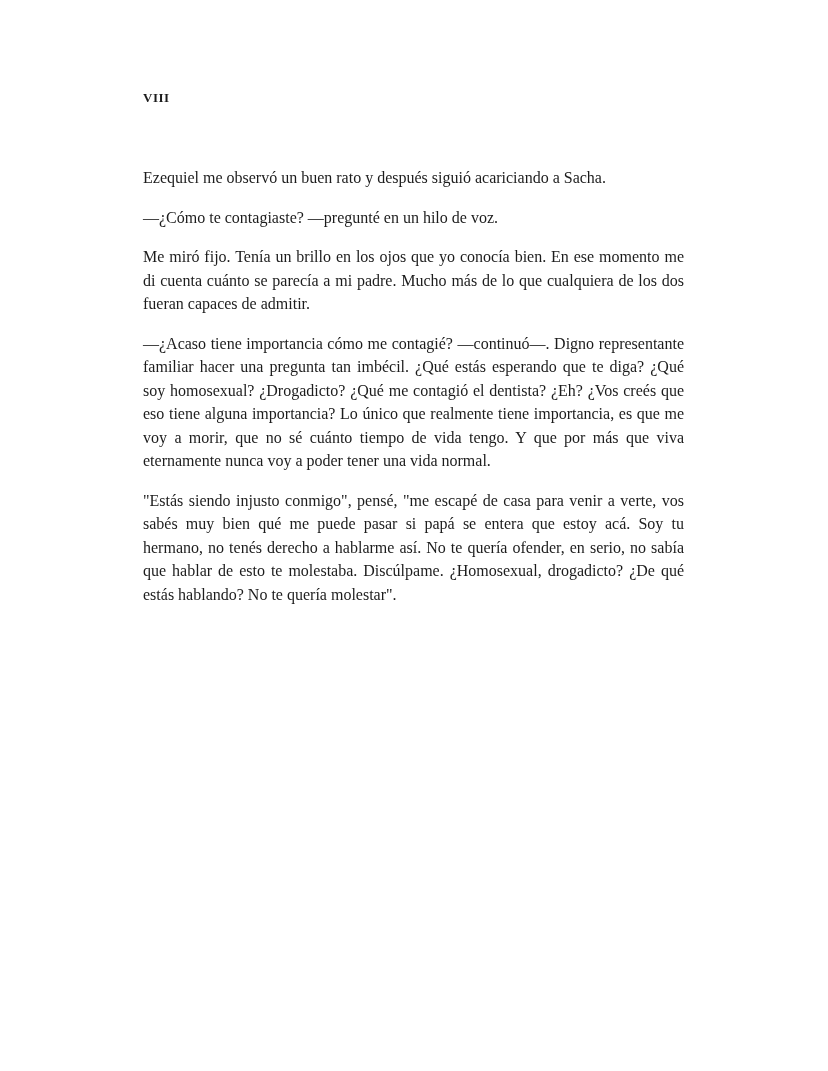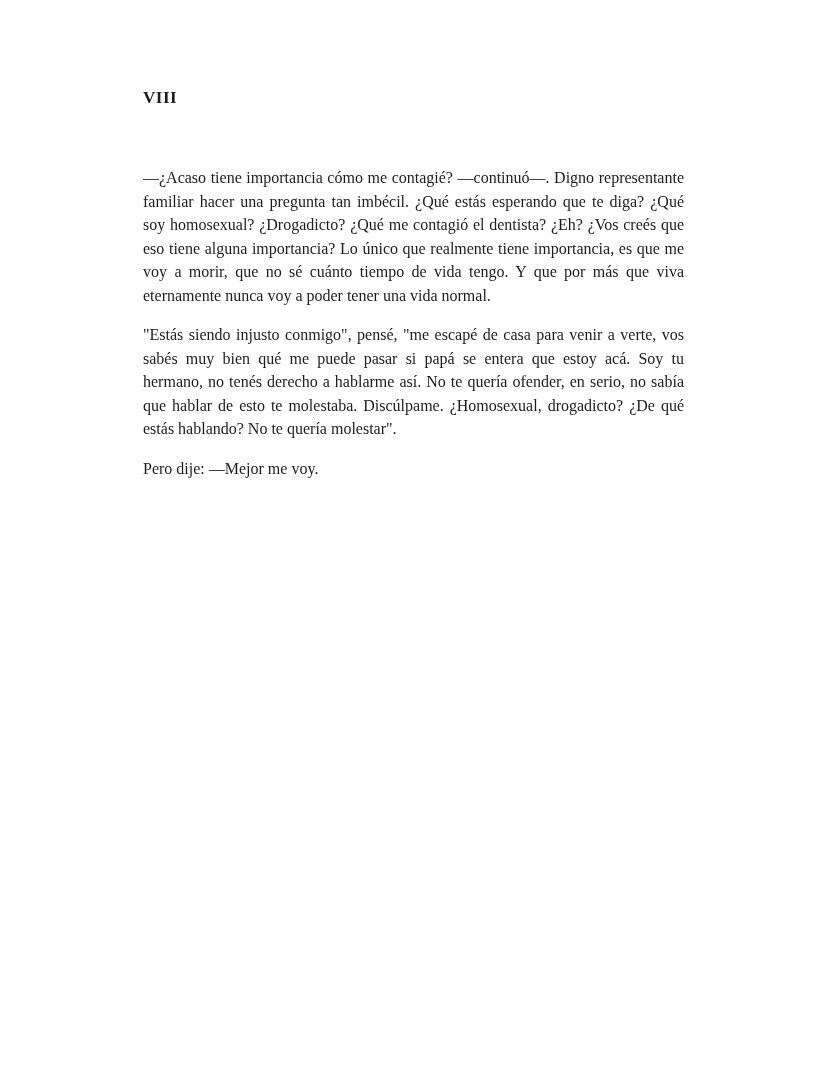--- a/index.html
+++ b/index.html
@@ -14,38 +14,40 @@
     background: #ffffff;
     overflow: hidden;
     font-family: "Liberation Serif", serif;
     color: #1c1c1c;
   }
   .content {
     padding: 86px 144px 0 143px;
     box-sizing: border-box;
   }
   .chapter-heading {
-    font-size: 17px;
+    font-size: 13px;
     font-weight: bold;
     letter-spacing: 0.5px;
     margin: 0 0 56px 0;
     line-height: 24px;
   }
   .body-text p {
     font-size: 16px;
     line-height: 23.5px;
     text-align: justify;
     margin: 0 0 16px 0;
   }
 </style>
 </head>
 <body>
 
 <div class="page">
   <div class="content">
     <h1 class="chapter-heading">VIII</h1>
     <div class="body-text">
+      <p>Ezequiel me observó un buen rato y después siguió acariciando a Sacha.</p>
+      <p>—¿Cómo te contagiaste? —pregunté en un hilo de voz.</p>
+      <p>Me miró fijo. Tenía un brillo en los ojos que yo conocía bien. En ese momento me di cuenta cuánto se parecía a mi padre. Mucho más de lo que cualquiera de los dos fueran capaces de admitir.</p>
       <p>—¿Acaso tiene importancia cómo me contagié? —continuó—. Digno representante familiar hacer una pregunta tan imbécil. ¿Qué estás esperando que te diga? ¿Qué soy homosexual? ¿Drogadicto? ¿Qué me contagió el dentista? ¿Eh? ¿Vos creés que eso tiene alguna importancia? Lo único que realmente tiene importancia, es que me voy a morir, que no sé cuánto tiempo de vida tengo. Y que por más que viva eternamente nunca voy a poder tener una vida normal.</p>
       <p>"Estás siendo injusto conmigo", pensé, "me escapé de casa para venir a verte, vos sabés muy bien qué me puede pasar si papá se entera que estoy acá. Soy tu hermano, no tenés derecho a hablarme así. No te quería ofender, en serio, no sabía que hablar de esto te molestaba. Discúlpame. ¿Homosexual, drogadicto? ¿De qué estás hablando? No te quería molestar".</p>
-      <p>Pero dije: —Mejor me voy.</p>
     </div>
   </div>
 </div>
 
 </body></html>

